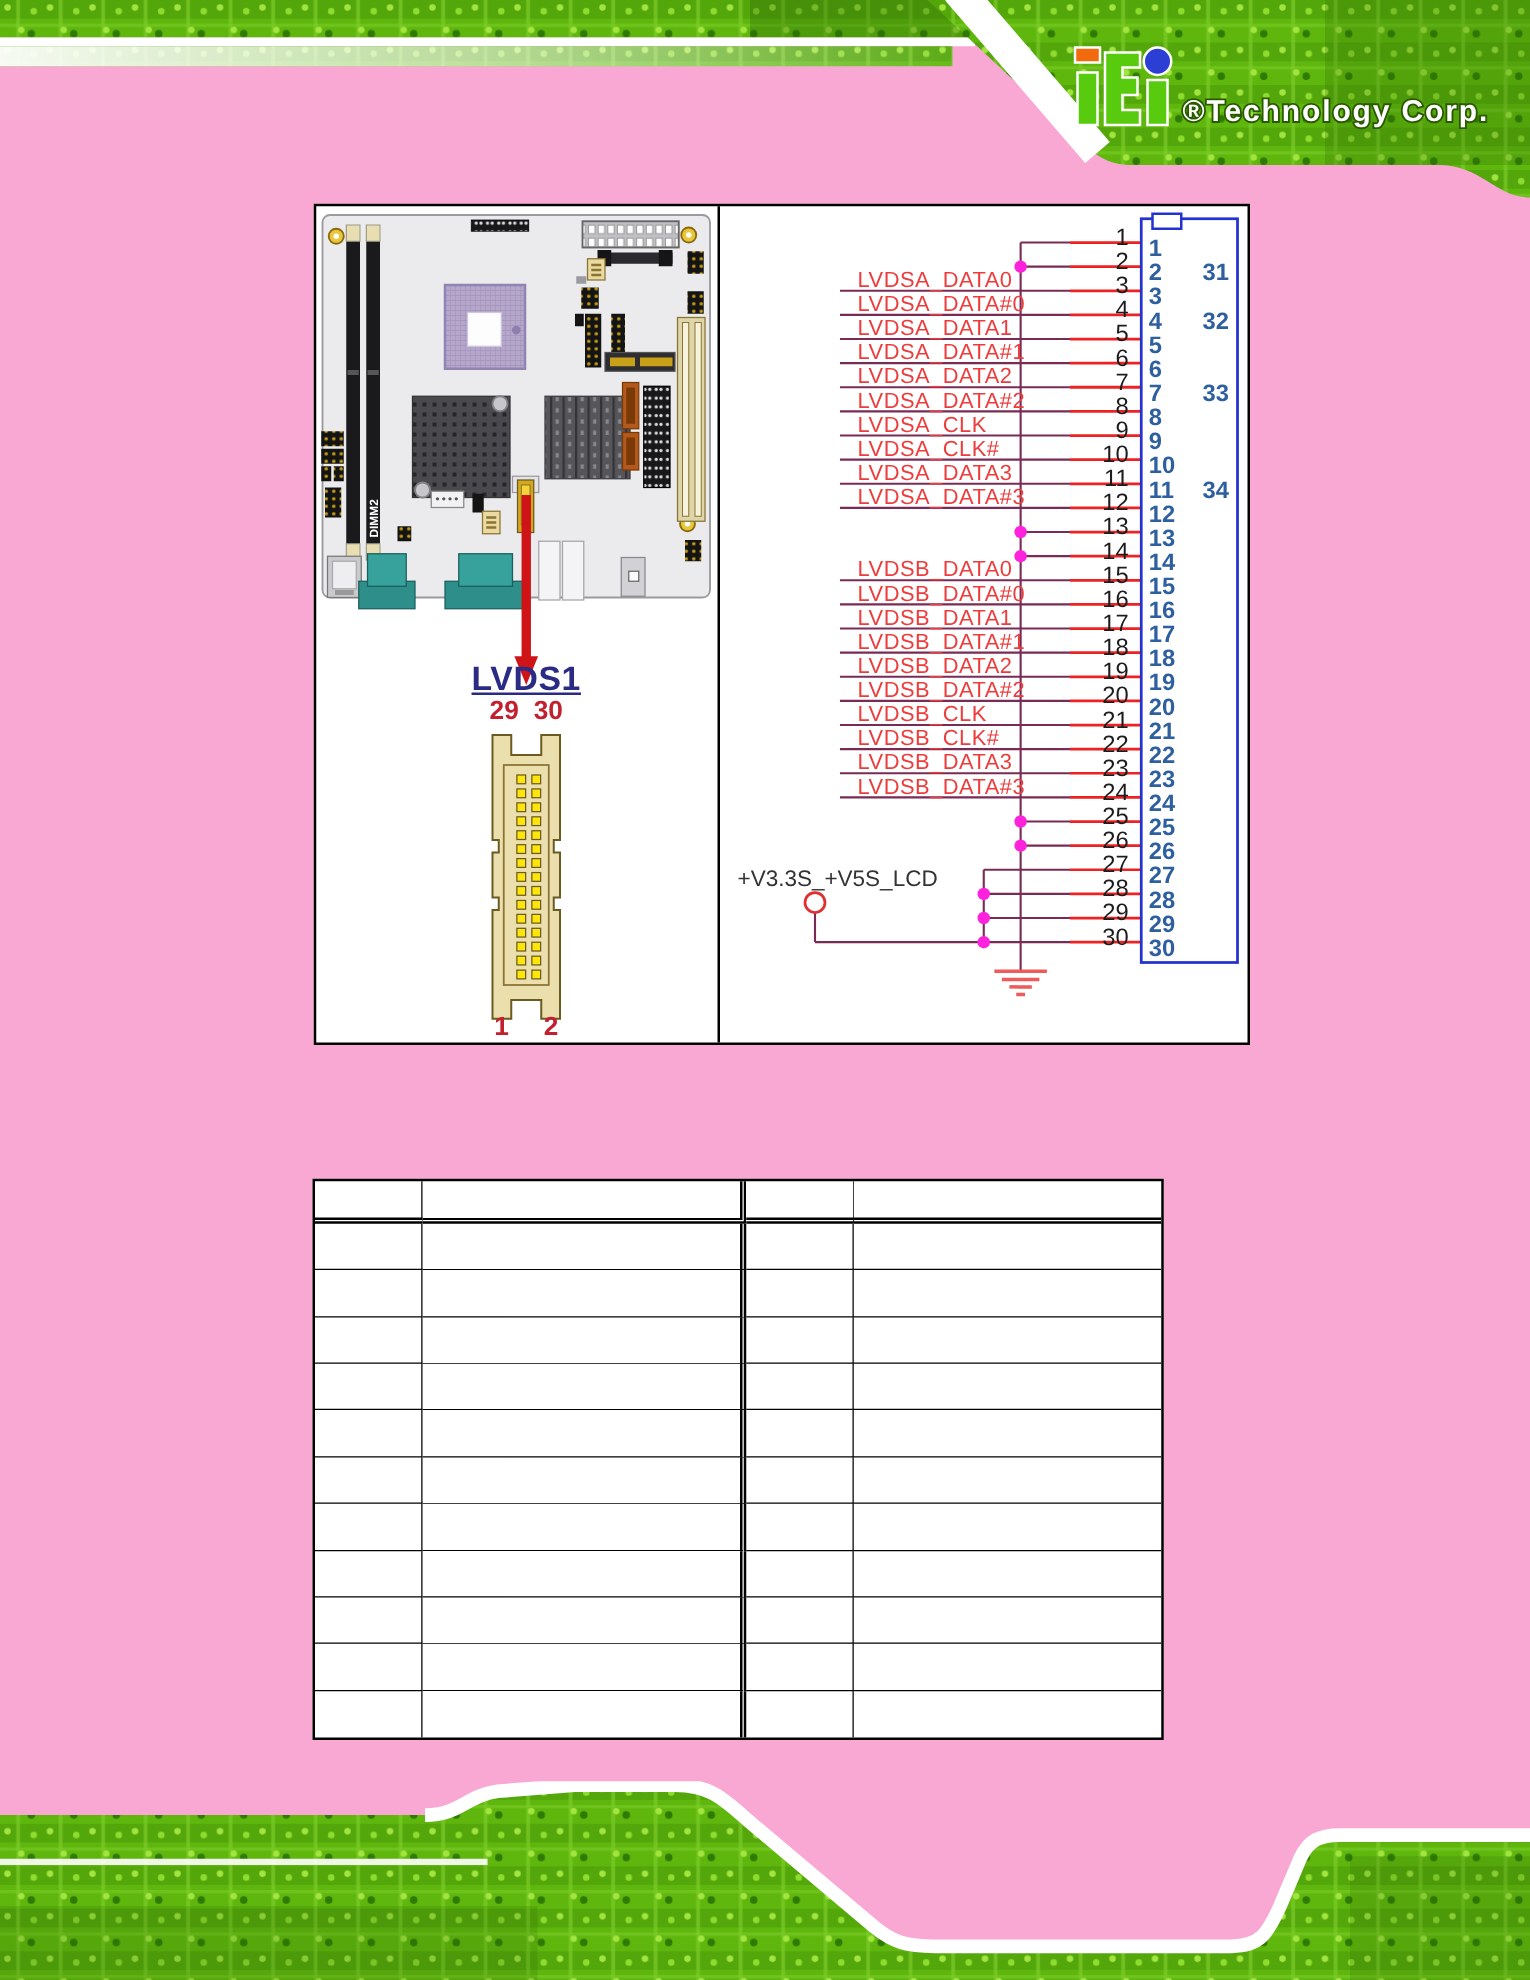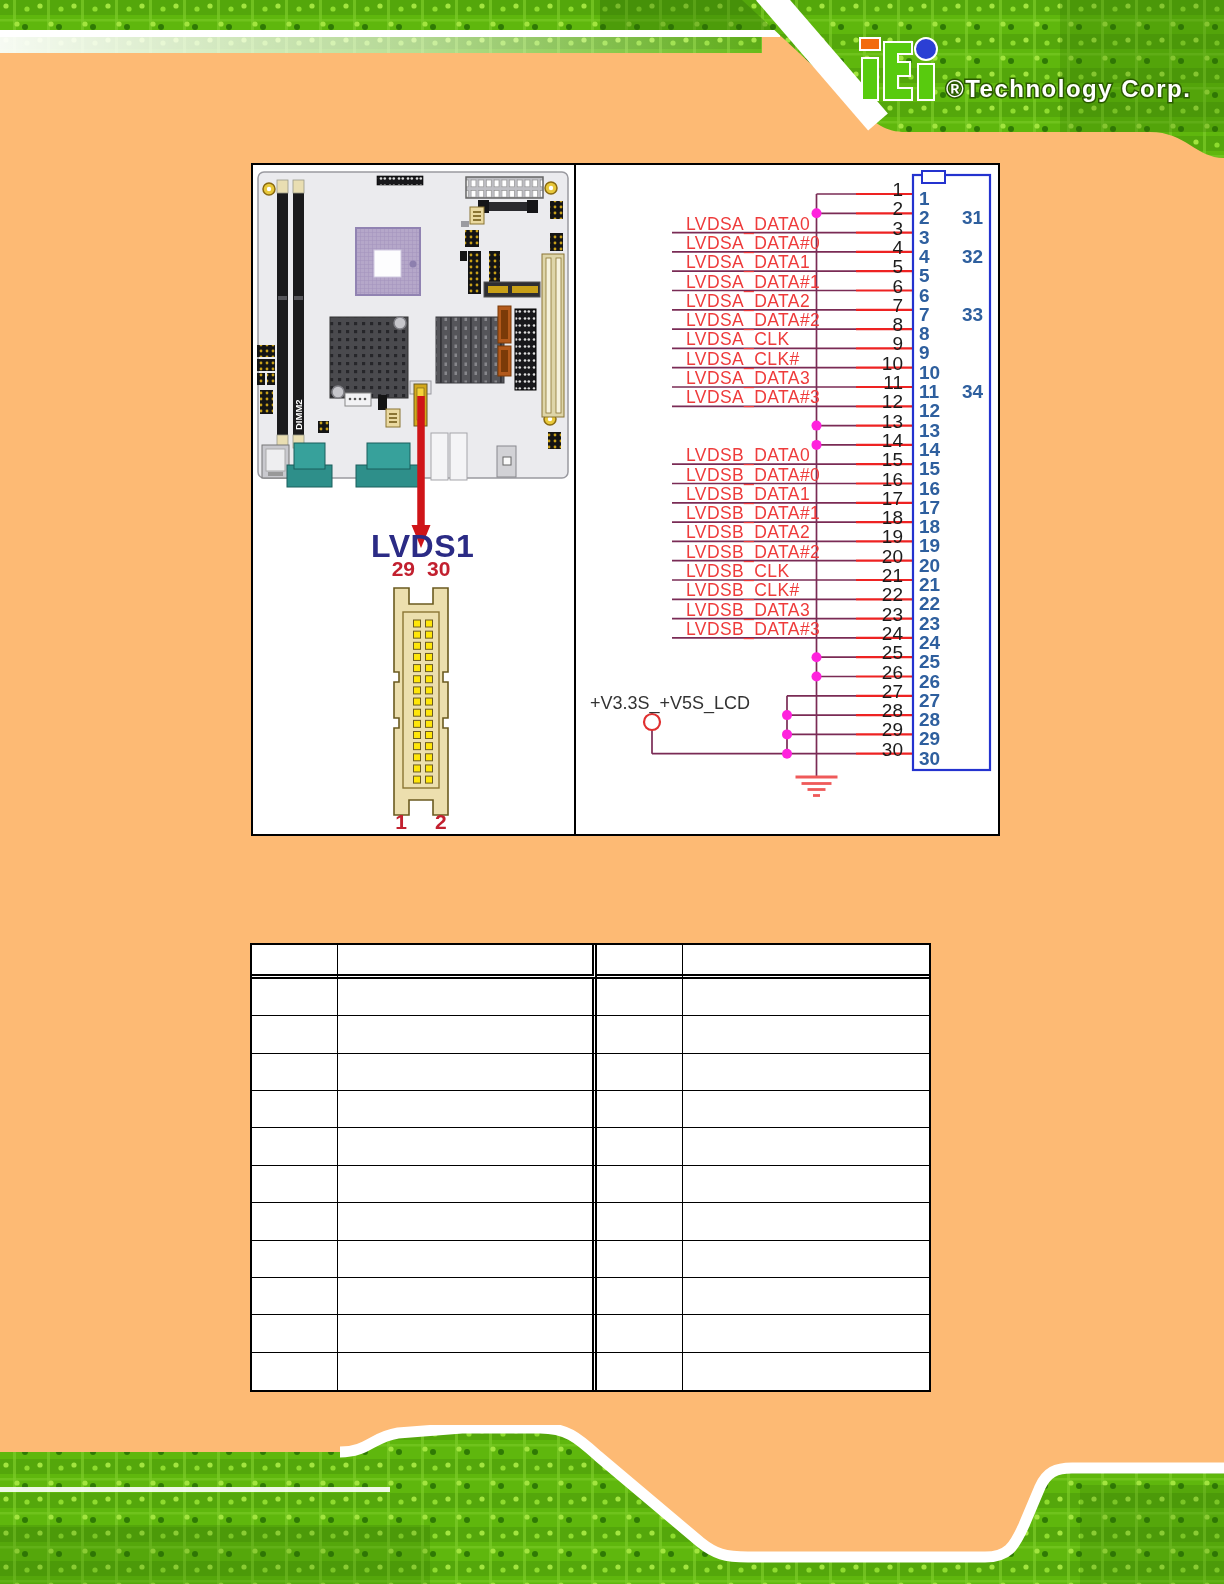--- a/index.html
+++ b/index.html
@@ -1,27 +1,27 @@
 <!DOCTYPE html>
 <html><head>
 <meta charset="utf-8">
 <style>
   html,body{margin:0;padding:0;background:#fff;}
-  .page{position:relative;width:1224px;height:1584px;background:#fdba74;overflow:hidden;
+  .page{position:relative;width:1224px;height:1584px;background:#f9a8d4;overflow:hidden;
         font-family:"Liberation Sans",sans-serif;}
   .abs{position:absolute;}
   svg text{font-family:"Liberation Sans",sans-serif;}
 
   
   .figure-box{position:absolute;left:251px;top:163px;width:749px;height:673px;
               border:2px solid #000;background:#fff;box-sizing:border-box;}
   .panel-divider{position:absolute;left:574px;top:165px;width:2px;height:669px;background:#000;}
 
   .conn-title{position:absolute;left:371px;top:528px;width:100px;text-align:center;
-              font-size:32px;font-weight:bold;color:#2b2b85;letter-spacing:0.5px;}
+              font-size:27px;font-weight:bold;color:#2b2b85;letter-spacing:0.5px;text-decoration:underline;}
   .conn-pins-top{position:absolute;left:371px;top:557px;width:100px;display:flex;
                  justify-content:center;gap:12px;font-size:21px;font-weight:bold;color:#c2202f;}
   .conn-pins-bottom{position:absolute;left:371px;top:810px;width:100px;display:flex;
                  justify-content:center;gap:28px;font-size:21px;font-weight:bold;color:#c2202f;}
 
   
   .pin-table{position:absolute;left:250px;top:943px;width:681px;height:449px;
              border:2px solid #000;box-sizing:border-box;display:grid;
              grid-template-columns:86px 259px 86px 1fr;
              grid-template-rows:34px repeat(11,1fr);background:#fff;}

